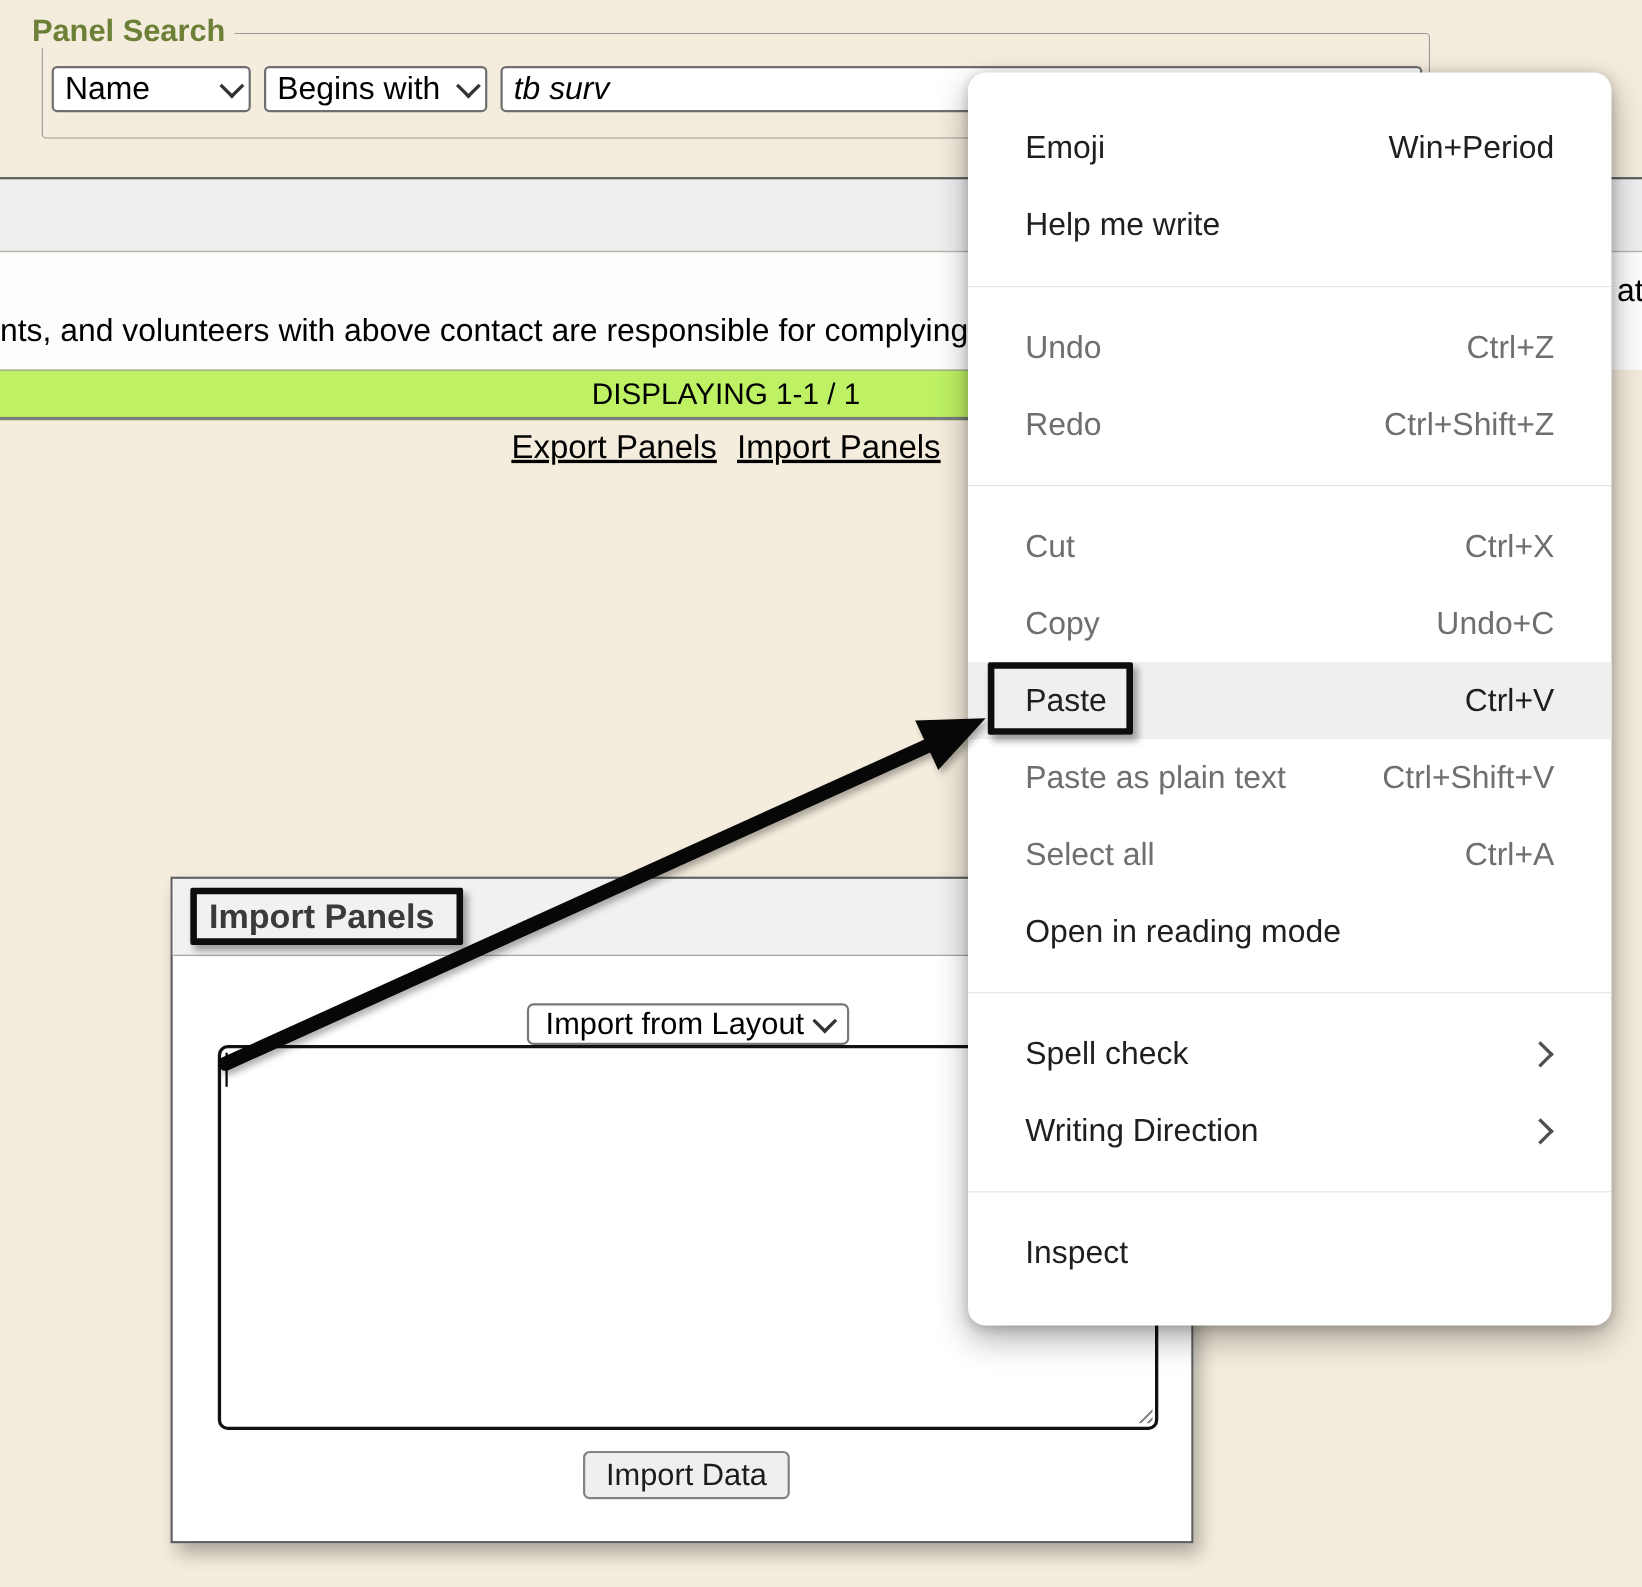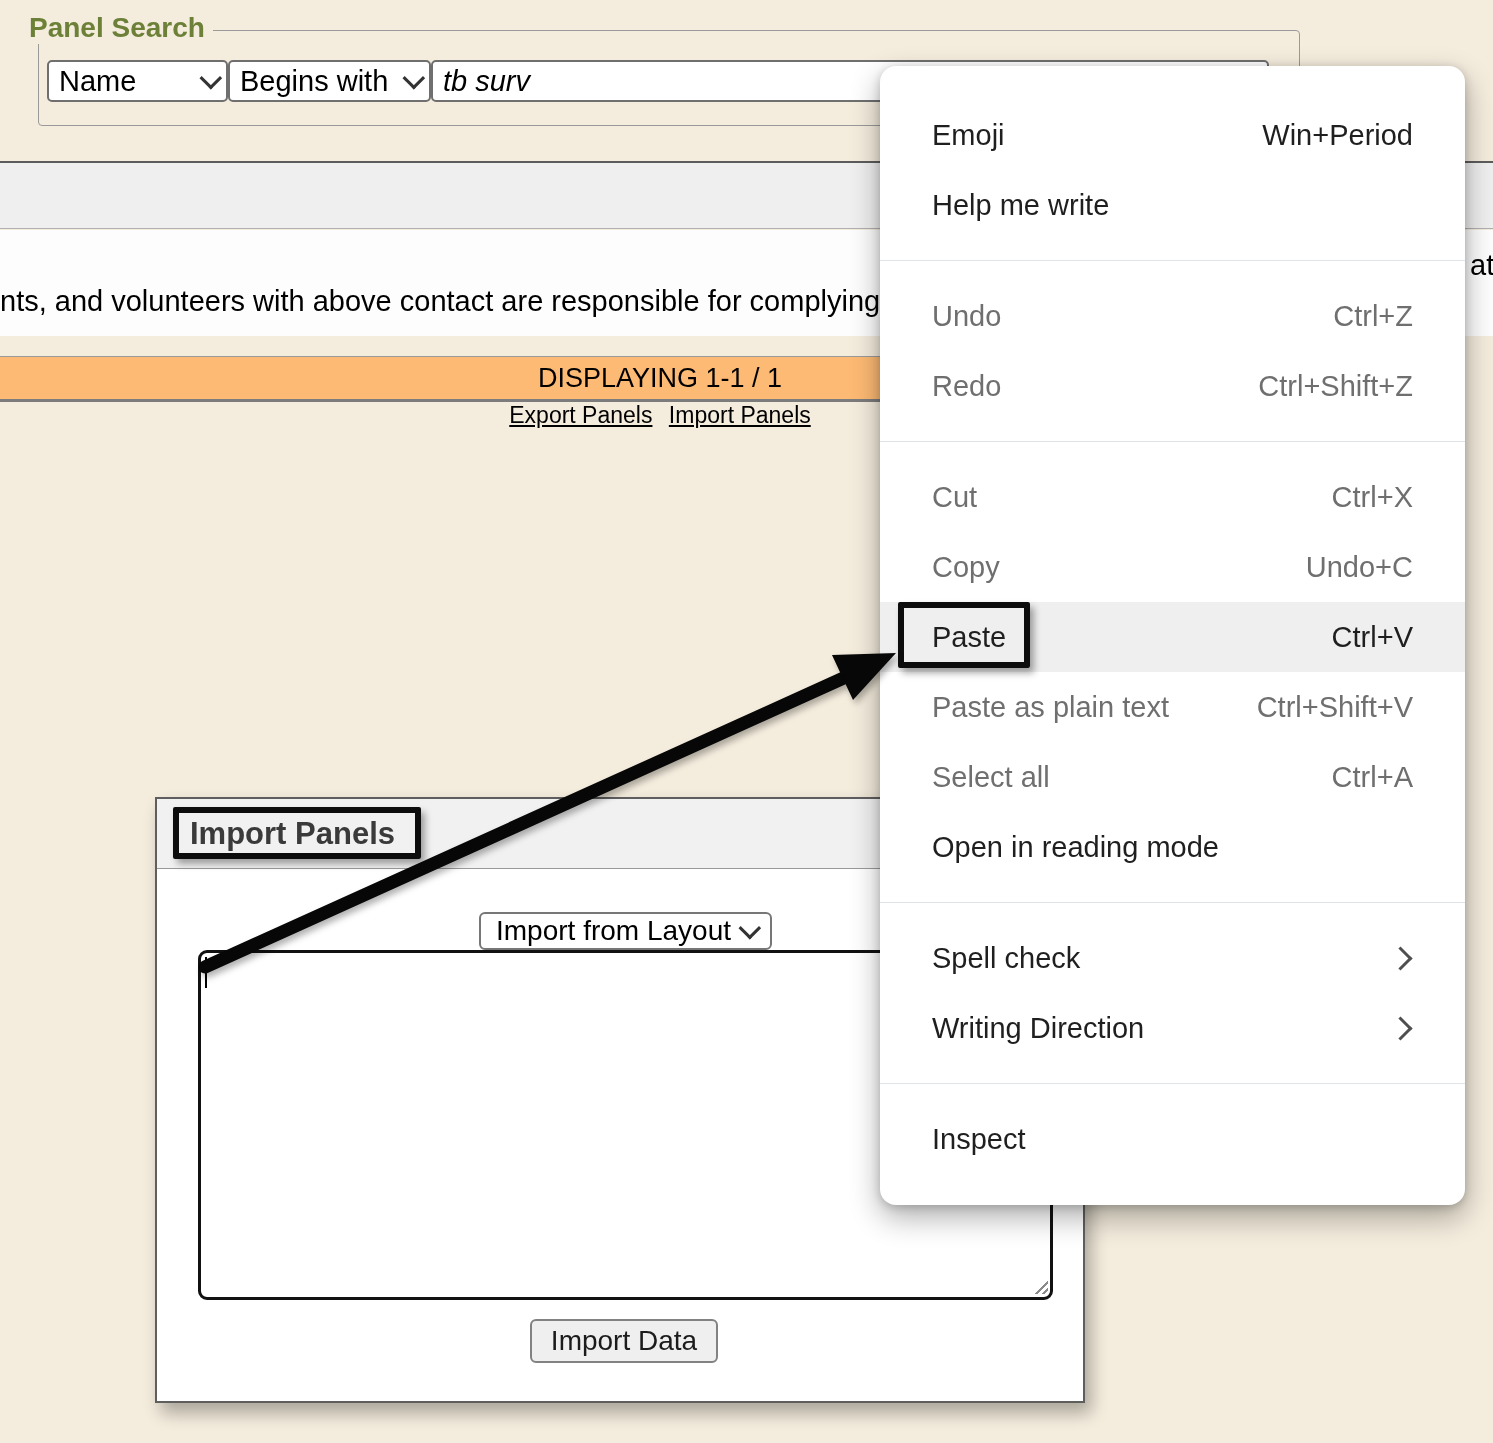--- a/index.html
+++ b/index.html
@@ -14,21 +14,21 @@
     position:absolute;left:38px;top:30px;width:1262px;height:96px;
     border:1px solid #9a9a9a;border-radius:4px;box-sizing:border-box;
     margin:0;padding:0;
   }
   .search-legend{
     position:absolute;left:-10px;top:-18px;
     font-size:28px;font-weight:bold;color:#6c8038;
     background:transparent;padding:0 8px 0 0;line-height:1.1;
     background:#f4ecdd;
   }
-  .search-controls{position:absolute;left:8px;top:29px;display:flex;align-items:flex-end;}
+  .search-controls{position:absolute;left:8px;top:29px;display:flex;gap:12px;align-items:flex-end;}
   .sel{
     height:42px;background:#fff;border:2px solid #6f6f6f;border-radius:5px;
     box-sizing:border-box;display:flex;align-items:center;justify-content:space-between;
     font-size:29px;padding:0 10px 0 10px;color:#000;
   }
   .sel-name{width:181px;}
   .sel-op{width:203px;}
   .chev-down{
     width:13px;height:13px;border-right:3px solid #333;border-bottom:3px solid #333;
     transform:rotate(45deg) translateY(-4px);margin-left:8px;flex:0 0 auto;
@@ -46,28 +46,28 @@
   }
   .trow{
     position:absolute;left:0;top:230px;width:1493px;height:106px;
     background:#fdfdfd;overflow:hidden;
   }
   .trow .line{white-space:nowrap;font-size:29px;line-height:36px;color:#000;}
   .trow .line1{position:absolute;left:0;top:17px;}
   .trow .line2{position:absolute;left:0;top:53px;}
   .trow .frag{position:absolute;left:1470px;top:17px;font-size:29px;line-height:36px;}
   .tfoot{
-    position:absolute;left:0;top:356px;width:1220px;height:46px;
-    background:#fdba74;border-top:1px solid #9a9a9a;border-bottom:3px solid #7c7c7c;
+    position:absolute;left:0;top:336px;width:1220px;height:46px;
+    background:#bef264;border-top:1px solid #9a9a9a;border-bottom:3px solid #7c7c7c;
     box-sizing:border-box;
   }
   .tfoot-inner{width:1320px;text-align:center;font-size:27px;line-height:42px;color:#000;}
   .links-row{
-    position:absolute;left:0;top:402px;width:1320px;text-align:center;
-    font-size:23px;
+    position:absolute;left:0;top:390px;width:1320px;text-align:center;
+    font-size:30px;
   }
   .links-row a{color:#000;text-decoration:underline;margin:0 5px;}
   
   .dialog{
     position:absolute;left:155px;top:797px;width:930px;height:606px;
     background:#fff;border:2px solid #5e5e5e;box-sizing:border-box;
     box-shadow:6px 10px 16px rgba(0,0,0,0.3);
     z-index:10;
   }
   .dialog-header{

